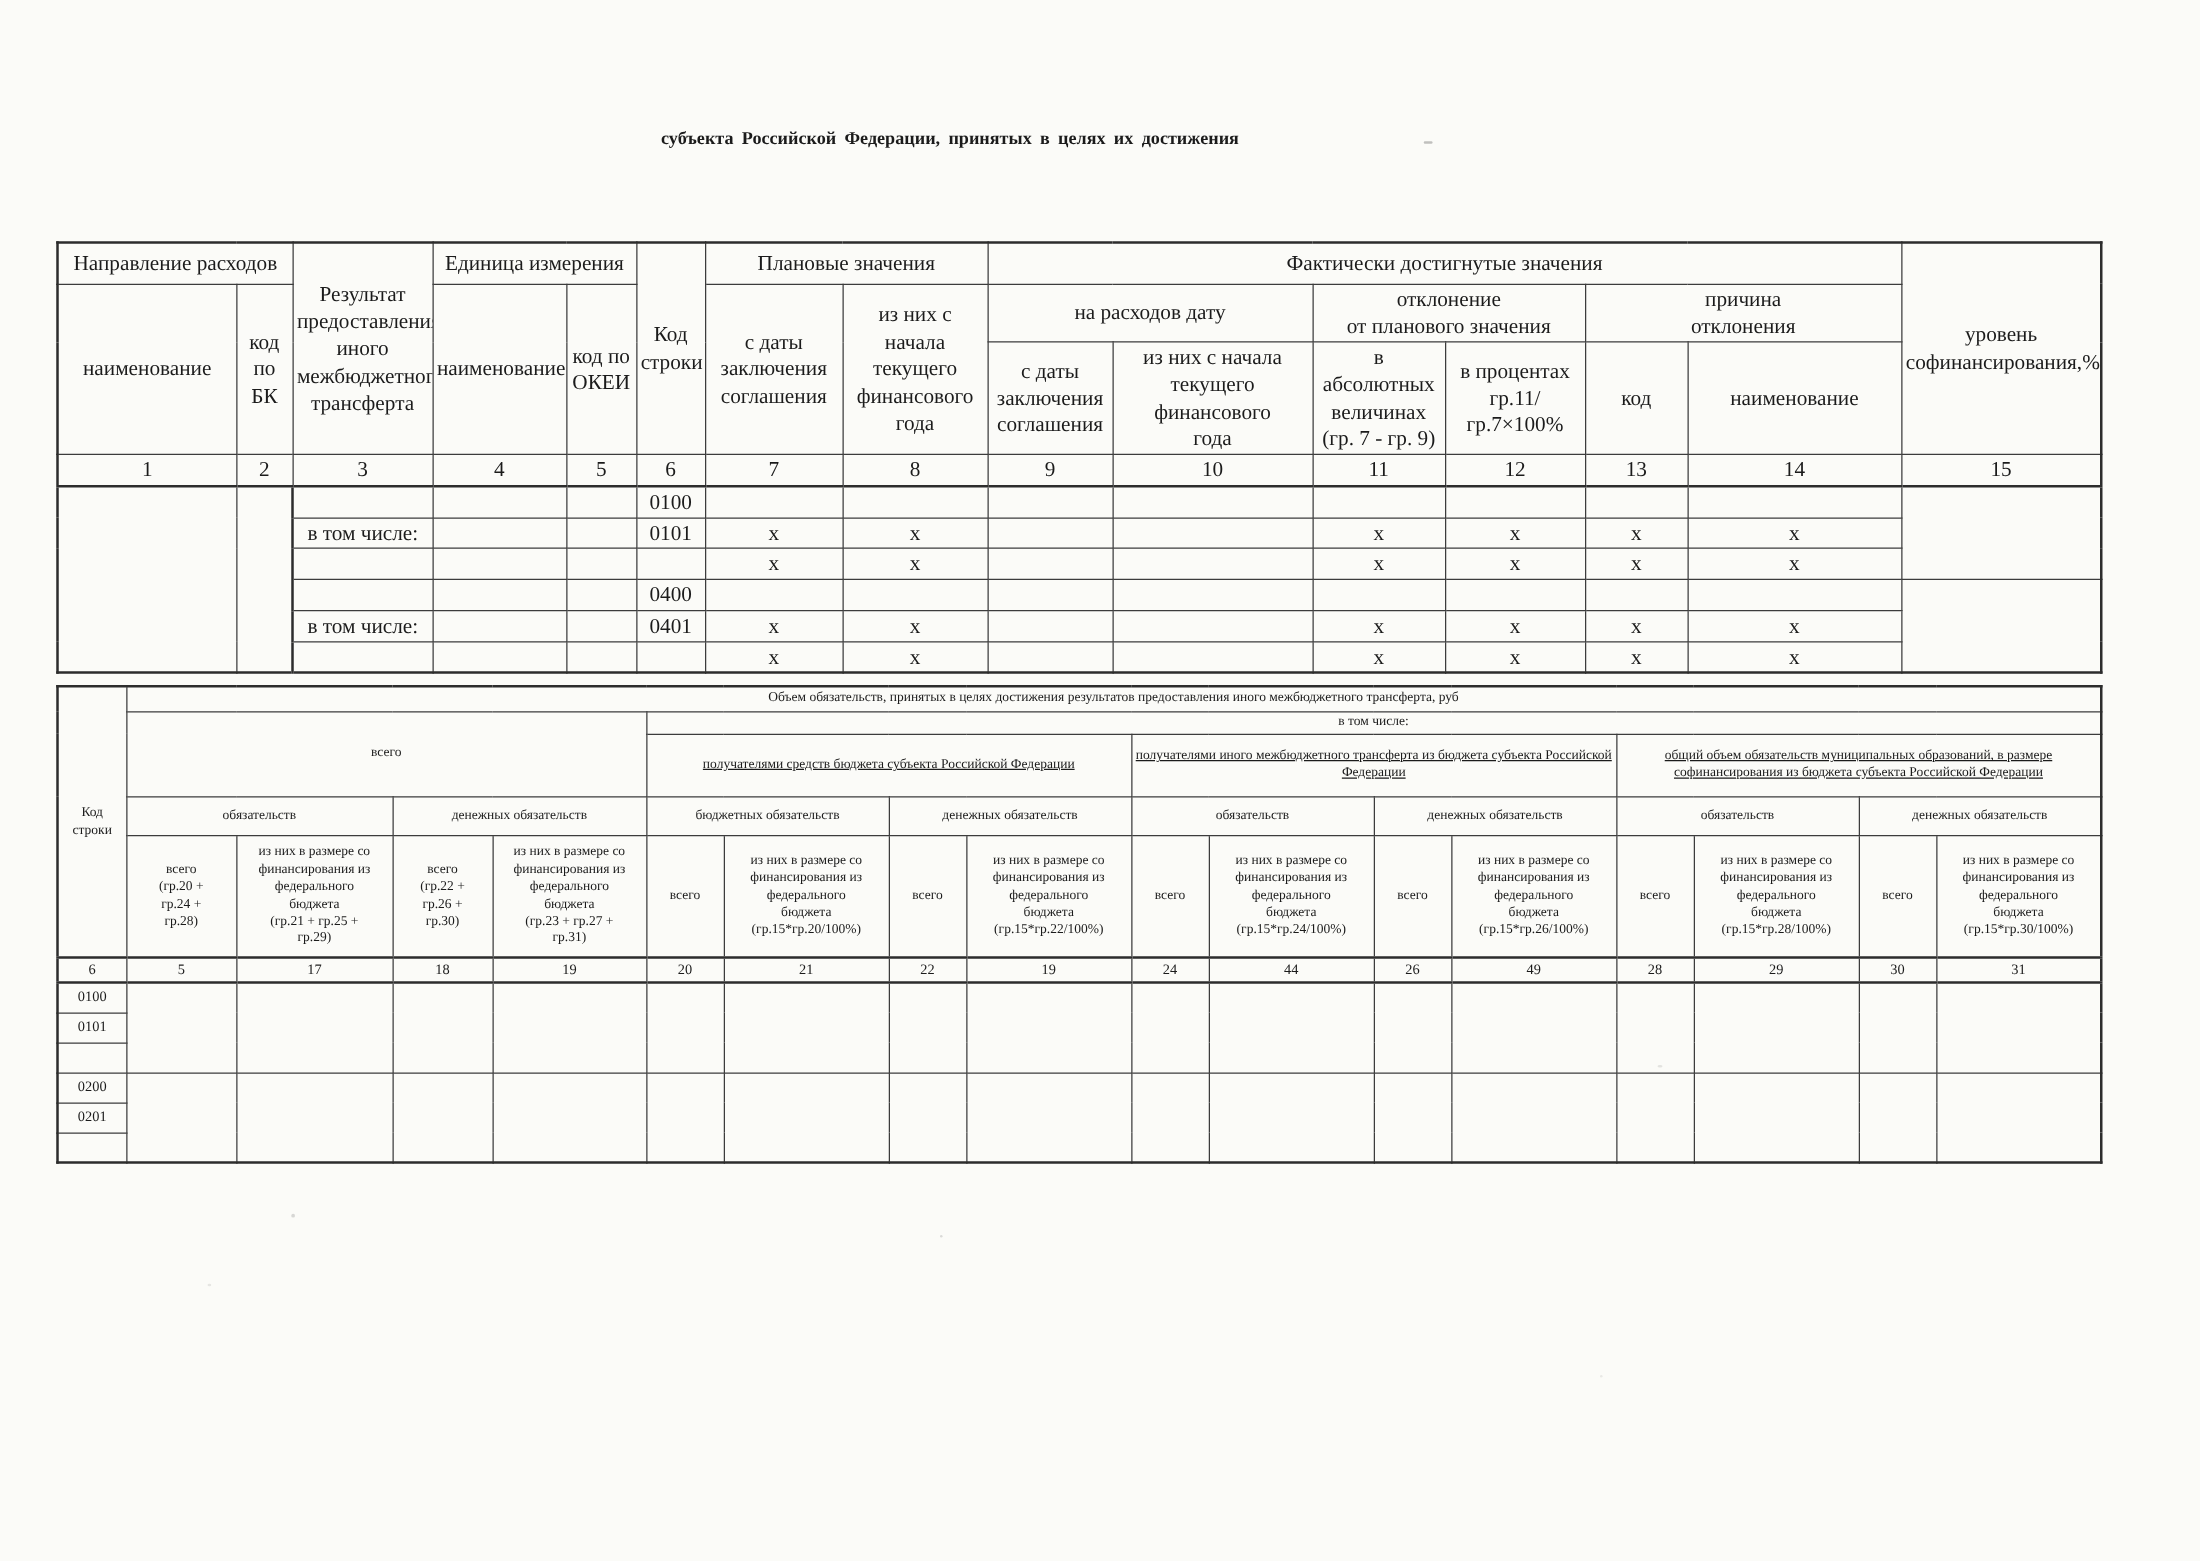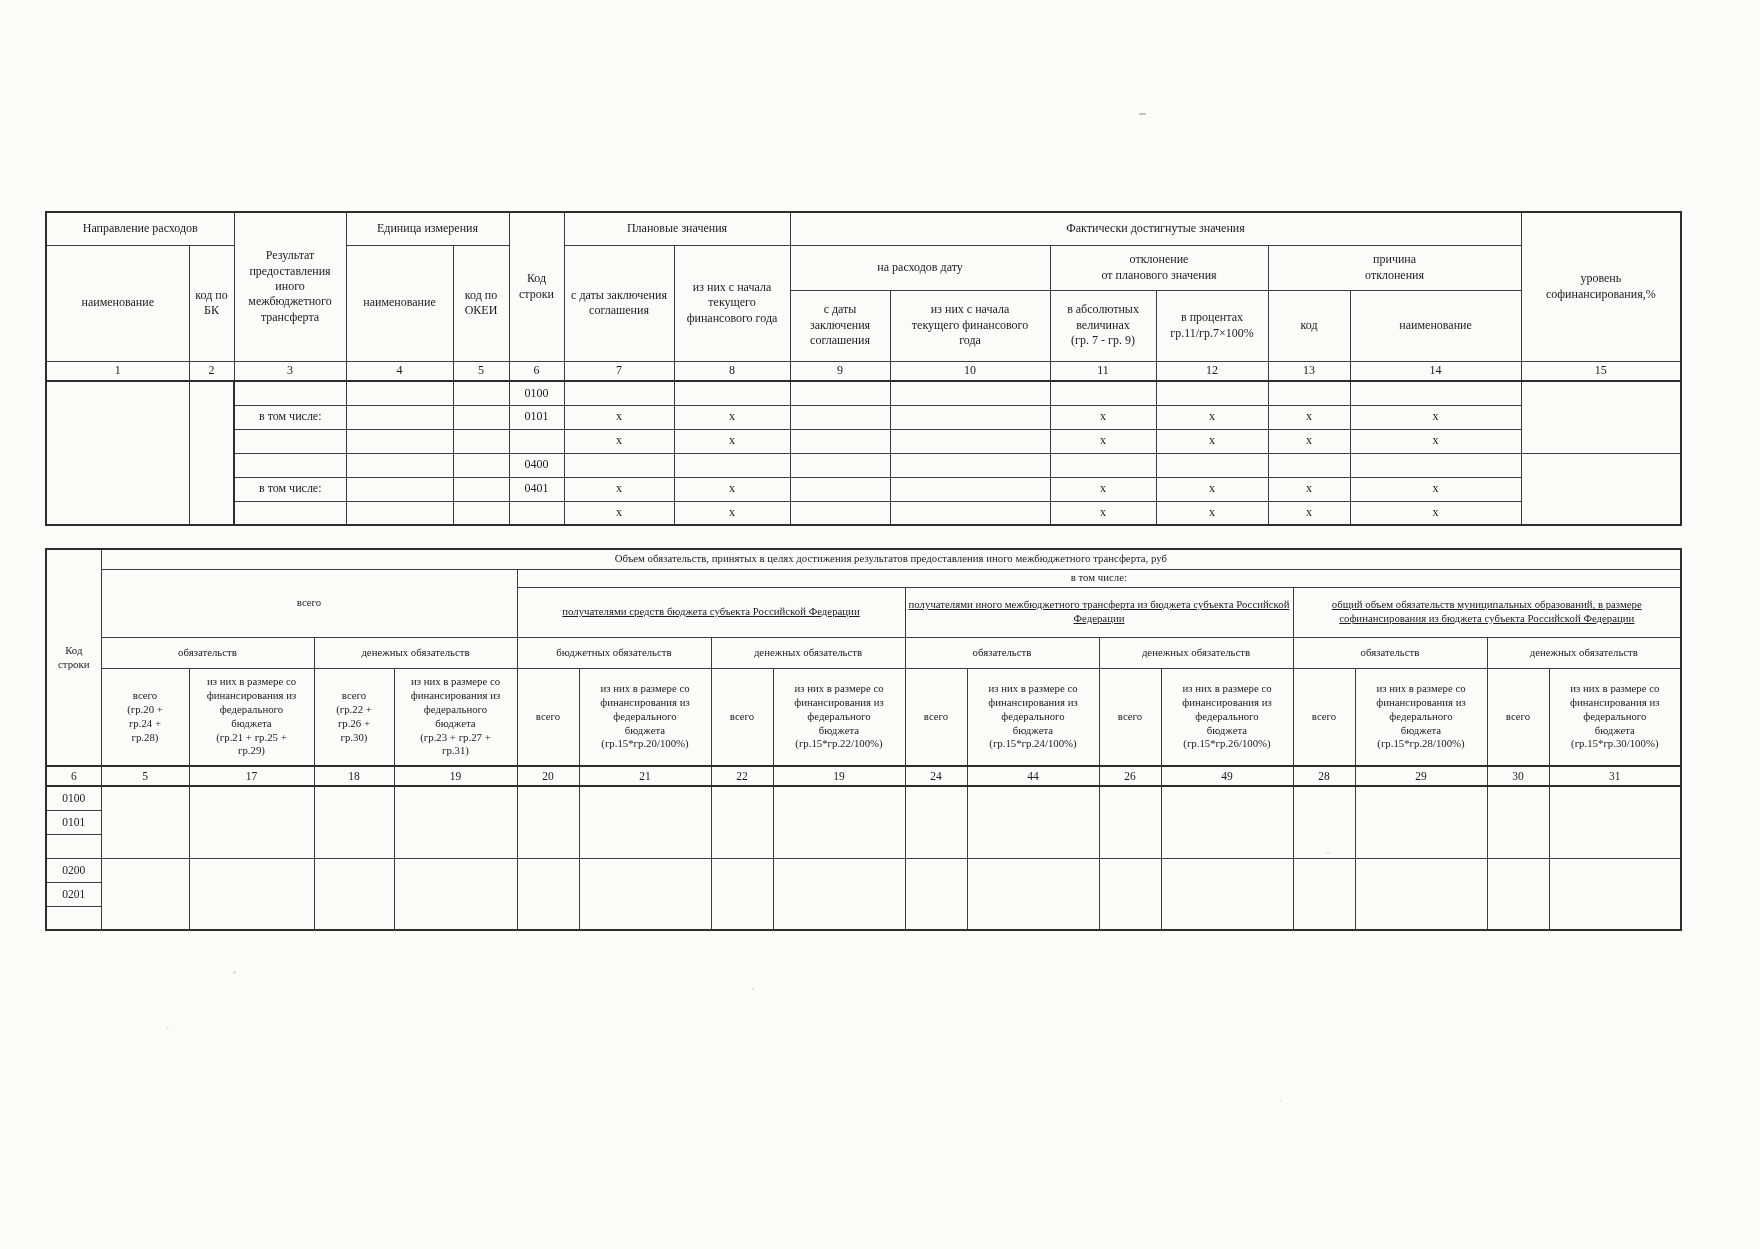--- a/index.html
+++ b/index.html
@@ -28,21 +28,21 @@
     border: 1px solid #3c3c3c;
     padding: 1px 3px;
     font-weight: normal;
     text-align: center;
     vertical-align: middle;
     white-space: pre-line;
     overflow: hidden;
     line-height: 1.28;
   }
   
-  .t1 { left: 45px; top: 193px; width: 1635px; font-size: 12px; margin-top: 18px; }
+  .t1 { left: 45px; top: 193px; width: 1635px; font-size: 17px; }
   .t1 .hr1 { height: 33px; }
   .t1 .hr2 { height: 45px; }
   .t1 .hr3 { height: 71px; }
   .t1 .nums { height: 20px; }
   .t1 .nums th { border-bottom: 2px solid #2d2d2d; }
   .t1 tbody tr { height: 24px; }
   .t1 td.tl { border-left: 2px solid #2d2d2d; }
   
   .t2 { left: 45px; top: 548px; width: 1635px; font-size: 10.8px; }
   .t2 .hr1 { height: 20px; }
@@ -56,20 +56,21 @@
   .t2 tbody td { font-size: 11.5px; }
   
   .speck { position: absolute; background: rgba(40,40,40,0.28); border-radius: 50%; }
 </style>
 </head>
 <body>
 
 <div class="page">
 
   <div class="doc-title">
+    <div>субъекта Российской Федерации, принятых в целях их достижения</div>
   </div>
 
   <table class="t1">
     <colgroup>
       <col style="width:143px">
         <col style="width:45px">
         <col style="width:112px">
       <col style="width:107px">
         <col style="width:56px">
         <col style="width:55px">

